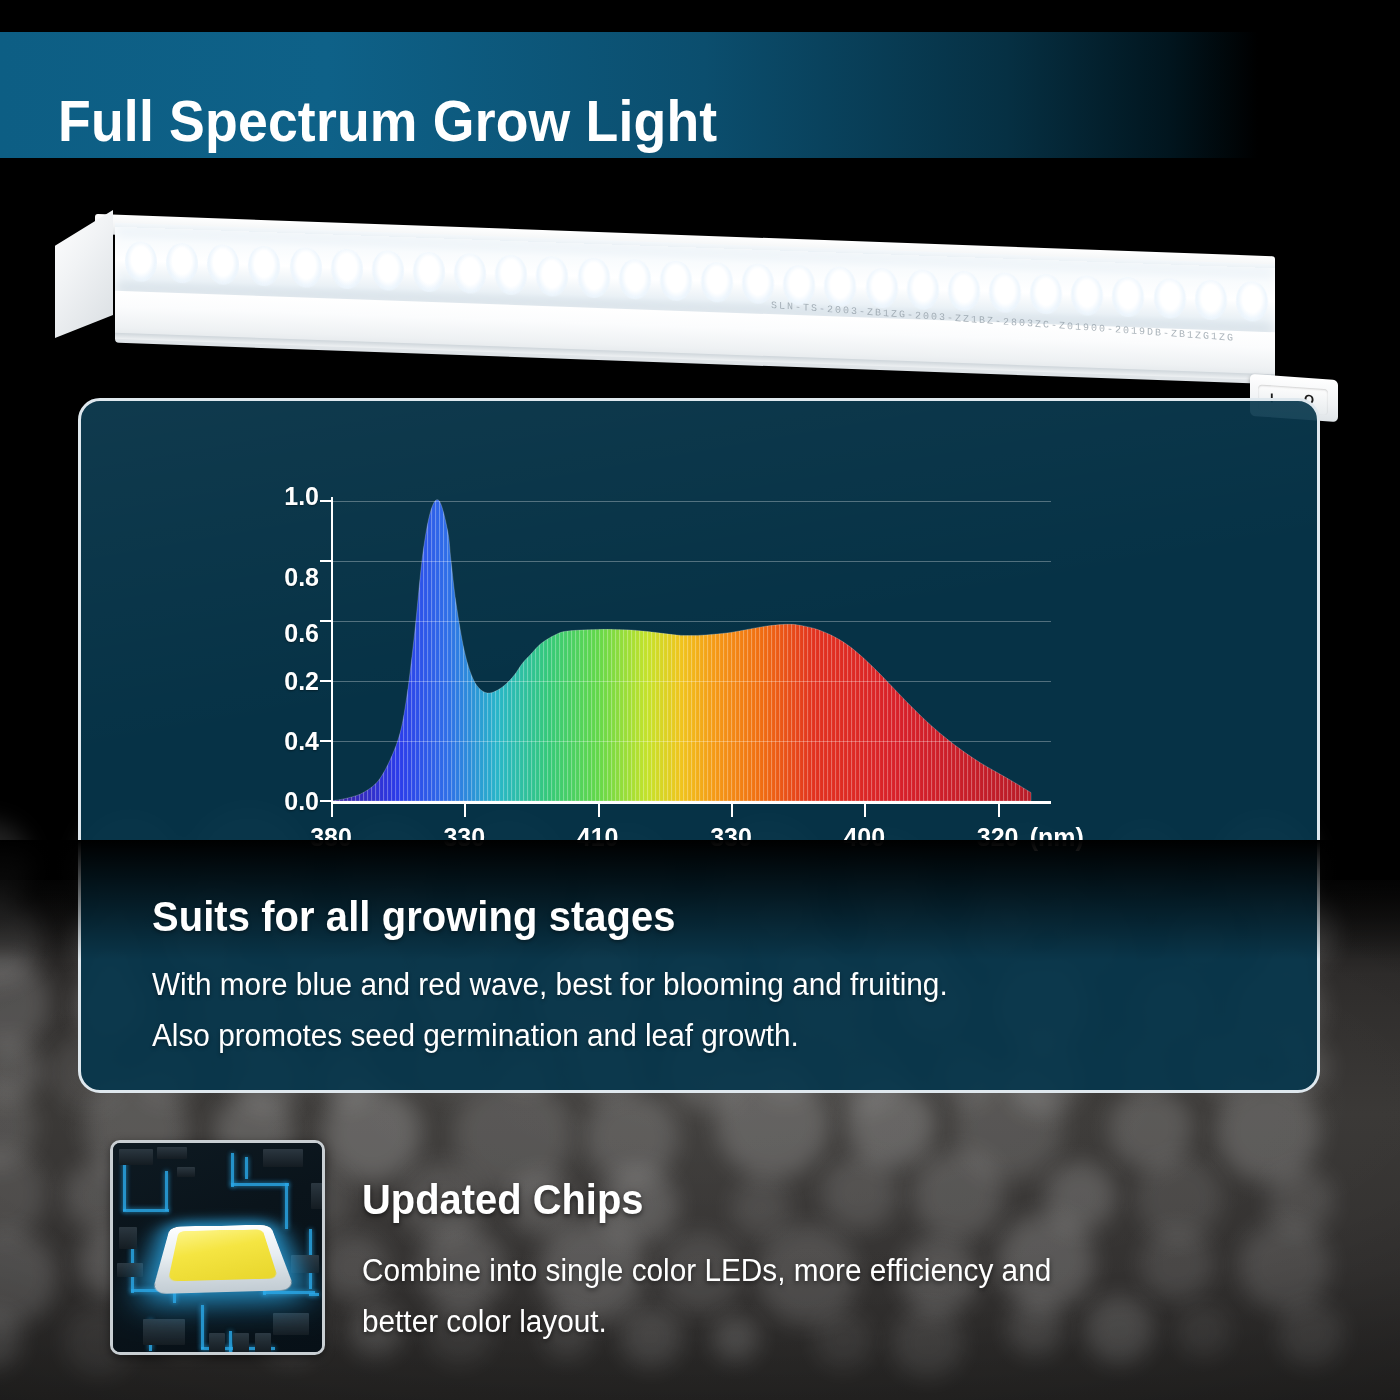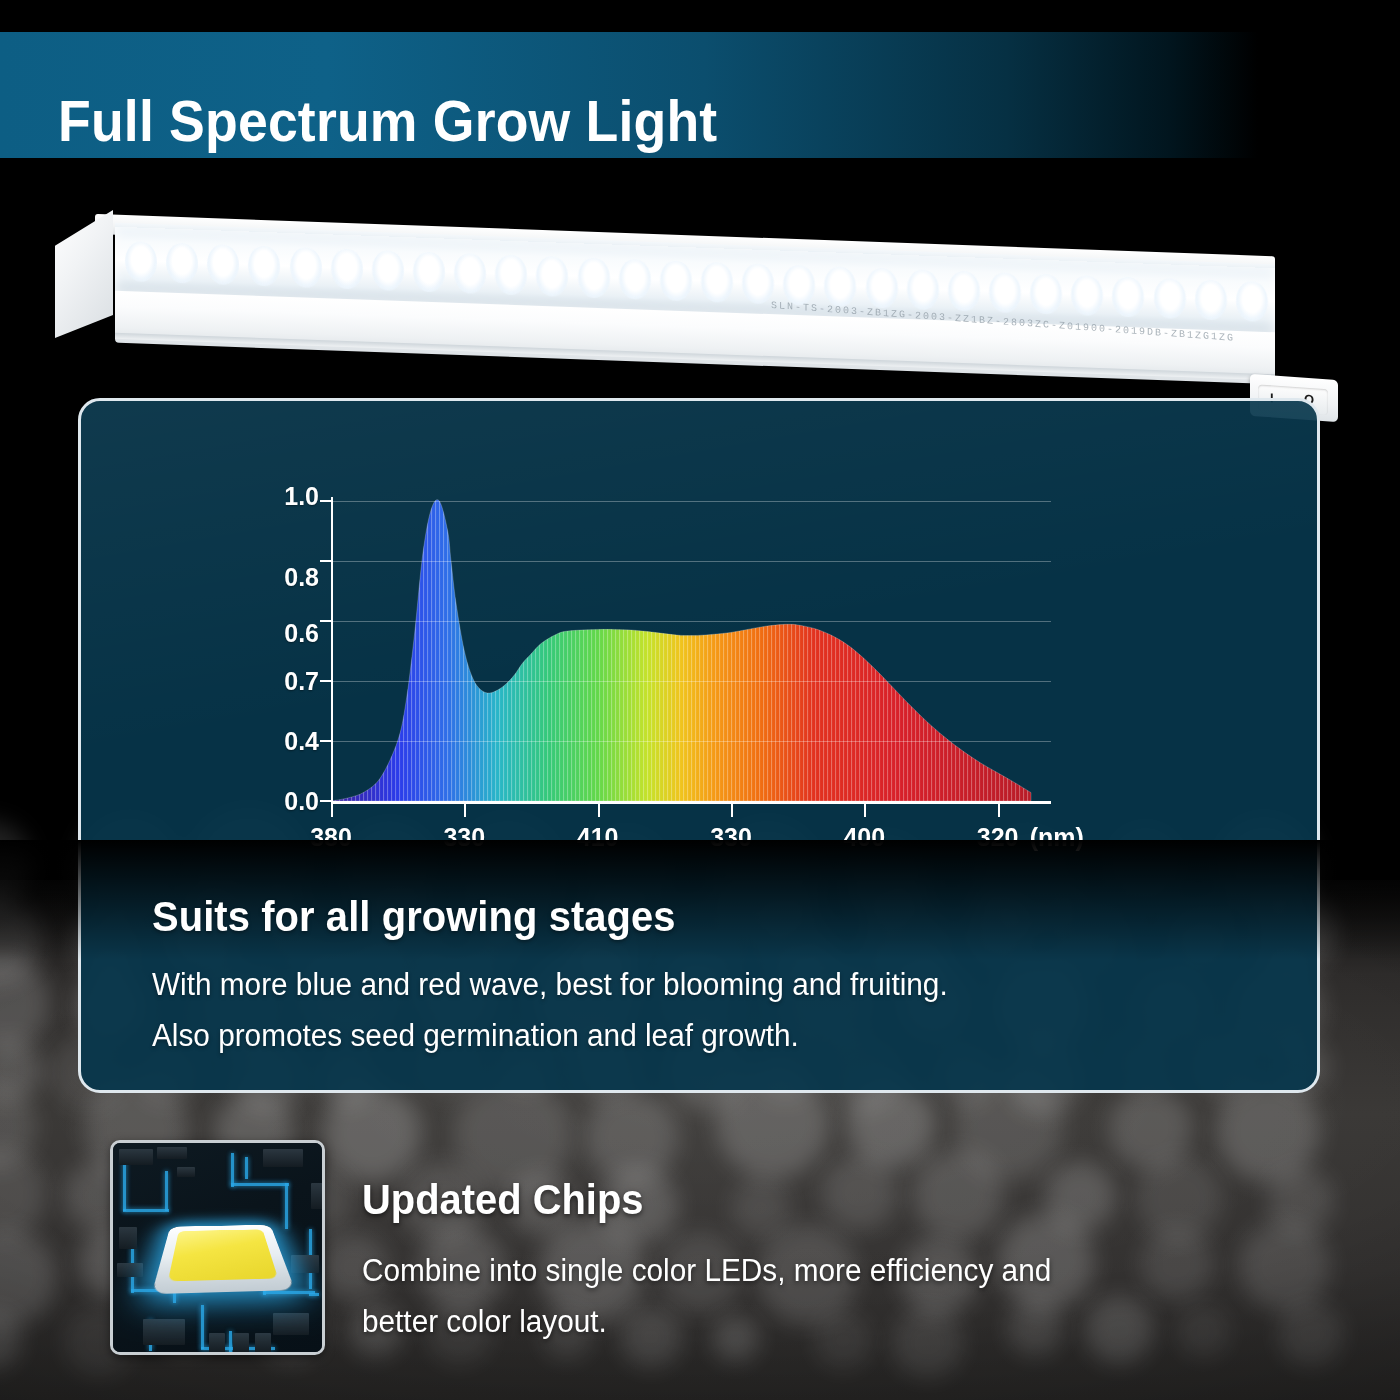--- a/index.html
+++ b/index.html
@@ -526,21 +526,21 @@
           <div class="gridline" style="top: 130px; width: 720px;"></div>
           <div class="gridline" style="top: 70px; width: 720px;"></div>
           <div class="gridline" style="top: 10px; width: 720px;"></div>
         </div>
       <div id="yaxis-layer">
           <div class="ytick" style="top: 309px;"></div>
           <div class="ylabel" style="top: 310px;">0.0</div>
           <div class="ytick" style="top: 249px;"></div>
           <div class="ylabel" style="top: 250px;">0.4</div>
           <div class="ytick" style="top: 189px;"></div>
-          <div class="ylabel" style="top: 190px;">0.7</div>
+          <div class="ylabel" style="top: 190px;">0.2</div>
           <div class="ytick" style="top: 129px;"></div>
           <div class="ylabel" style="top: 130px; margin-top: 12px;">0.6</div>
           <div class="ytick" style="top: 69px;"></div>
           <div class="ylabel" style="top: 86px;">0.8</div>
           <div class="ytick" style="top: 9px;"></div>
           <div class="ylabel" style="top: 5px;">1.0</div>
           <div class="yaxis" style="top: 6px; height: 314px;"></div>
         </div>
       <div id="xaxis-layer">
           <div class="xaxis" style="top: 310px; width: 720px;"></div>

